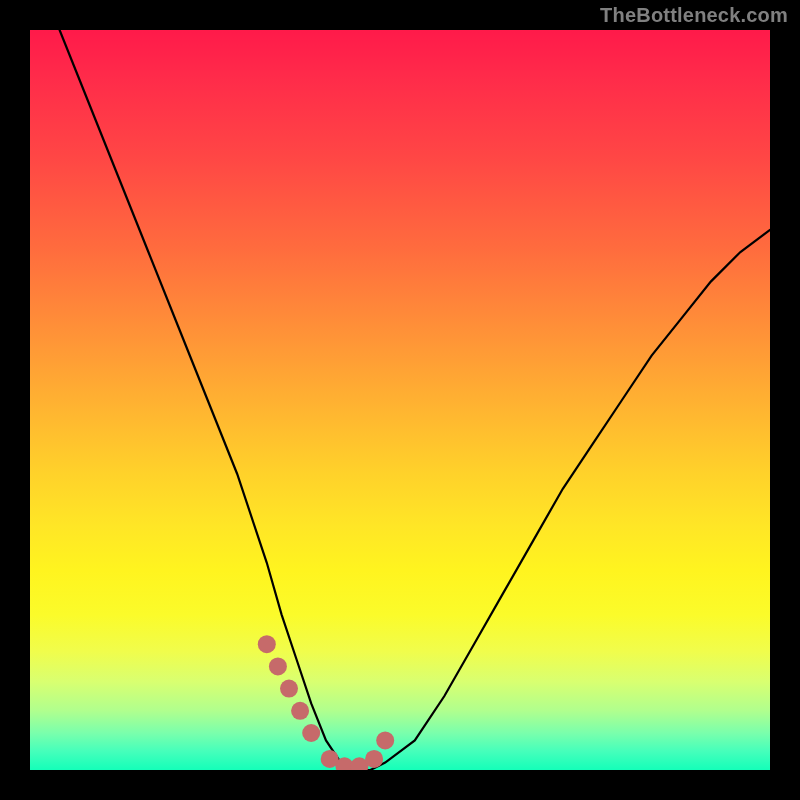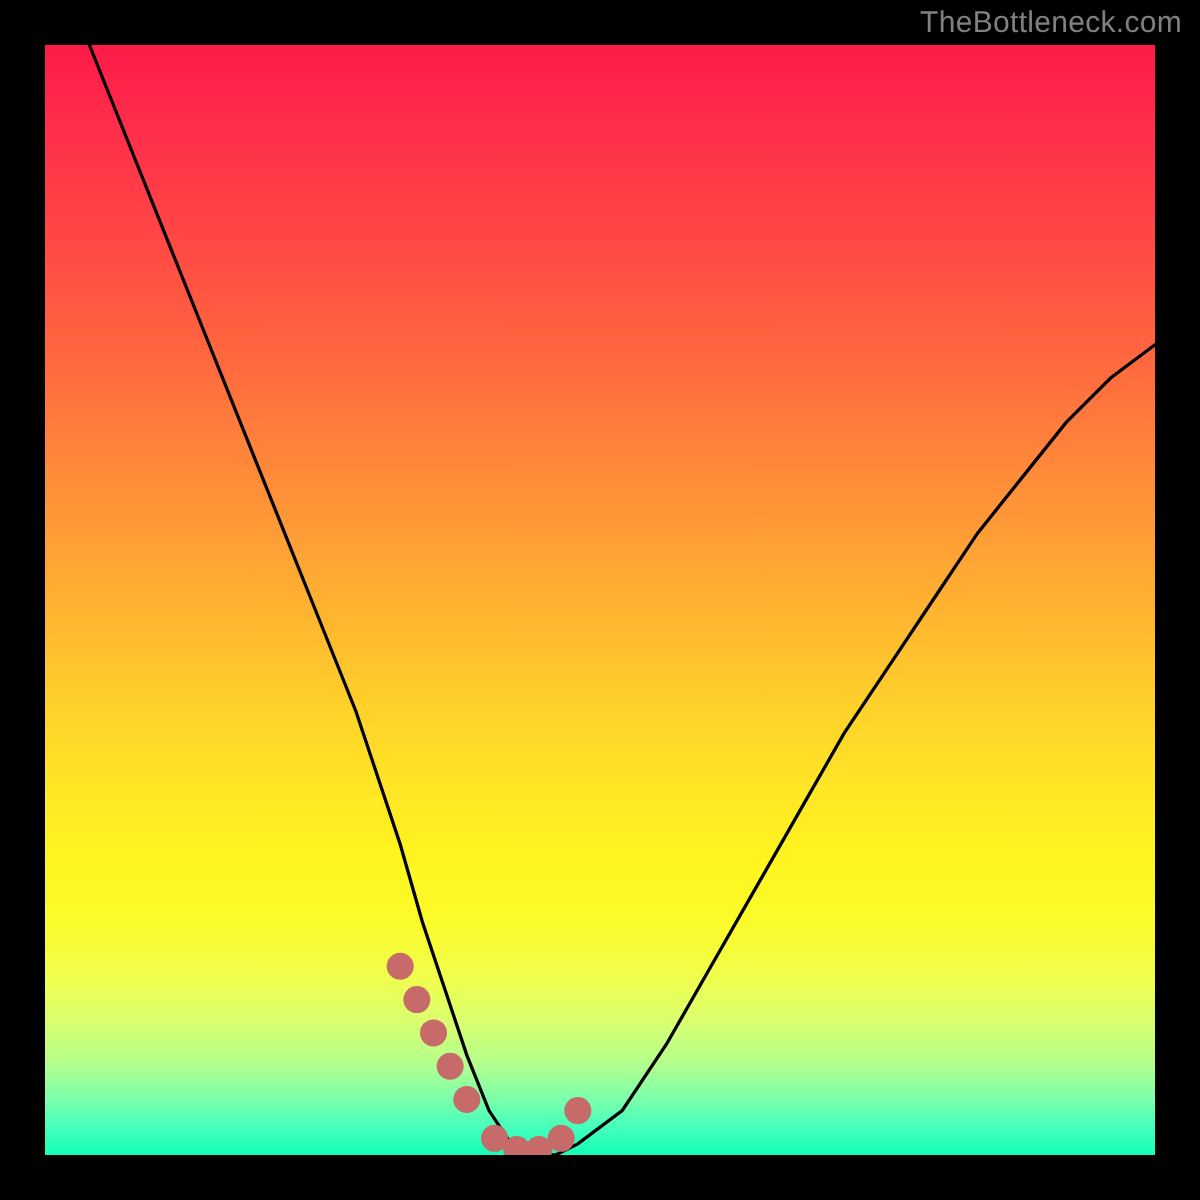--- a/index.html
+++ b/index.html
@@ -62,21 +62,21 @@
   .marker {
     fill: #c66a6a;
     stroke: none;
   }
   .watermark {
     position: absolute;
     top: 4px;
     right: 12px;
     color: #808080;
     font-size: 20px;
-    font-weight: 400;
+    font-weight: 700;
     letter-spacing: 0.2px;
     cursor: default;
   }
 </style>
 </head>
 <body>
 
 <div class="frame">
 
   <div class="watermark">TheBottleneck.com</div>

